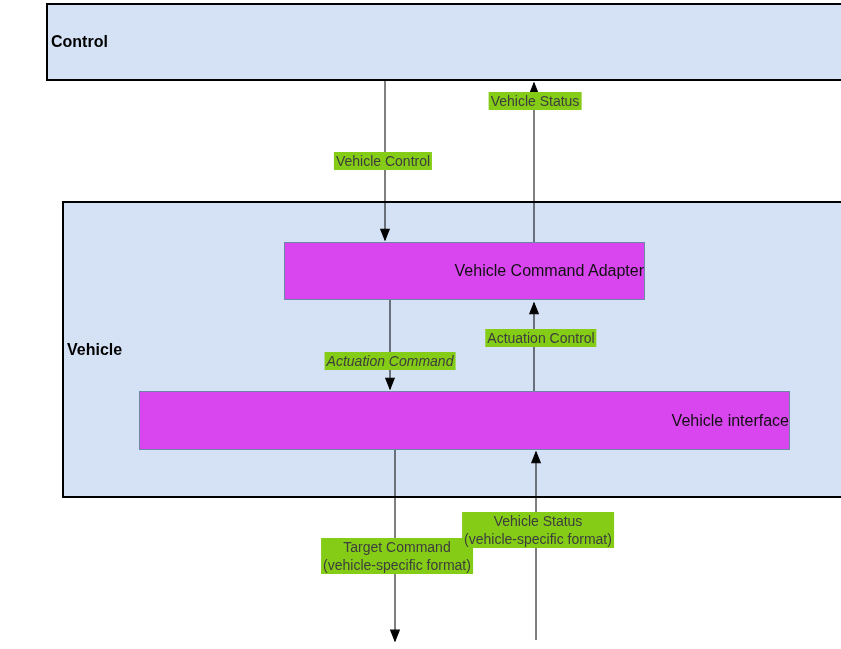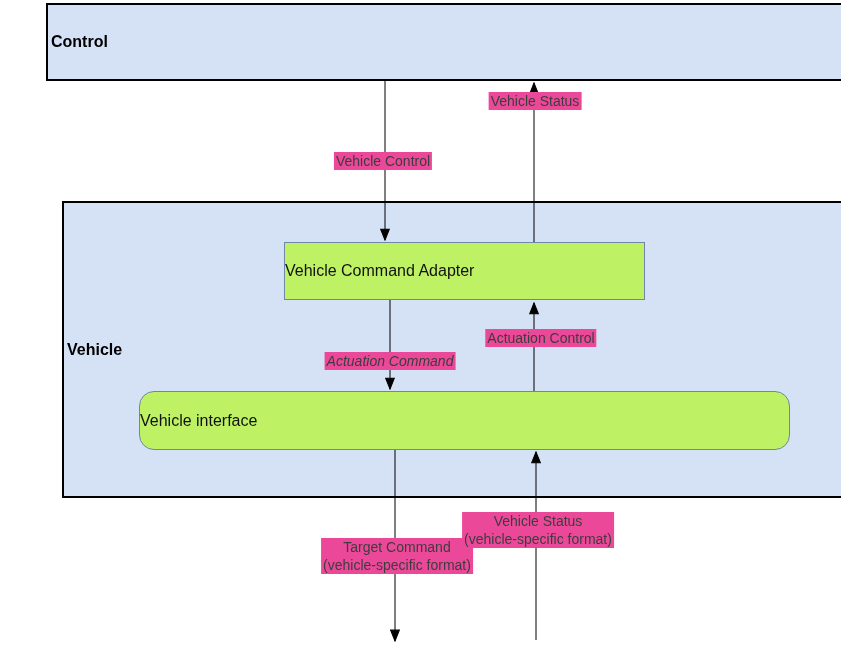--- a/index.html
+++ b/index.html
@@ -38,42 +38,42 @@
     position: absolute;
     left: 0; top: 0;
     width: 841px;
     height: 649px;
     z-index: 2;
   }
 
   
   .node-box {
     position: absolute;
-    background: #bef264;
+    background: #d946ef;
     border: 1px solid #6e87a9;
     box-sizing: border-box;
     display: flex;
     align-items: center;
-    justify-content: flex-start;
+    justify-content: flex-end;
     z-index: 3;
   }
   .node-label {
     font-size: 16px;
     color: #111111;
     text-align: center;
     line-height: 1.2;
   }
   #adapter-node   { left: 240px; top: 242px; width: 361px; height: 58px; }
-  #interface-node { left: 95px;  top: 391px; width: 651px; height: 59px; border-radius: 15px; }
+  #interface-node { left: 95px;  top: 391px; width: 651px; height: 59px; }
 
   
   .edge-label {
     position: absolute;
     transform: translate(-50%, -50%);
-    background: #ec4899;
+    background: #84cc16;
     color: #3d3d3d;
     font-size: 14px;
     line-height: 18px;
     text-align: center;
     white-space: pre-line;
     padding: 0 2px;
     z-index: 4;
   }
   #label-vehicle-command       { left: 339px; top: 161px; }
   #label-vehicle-status-top    { left: 491px; top: 101px; }

